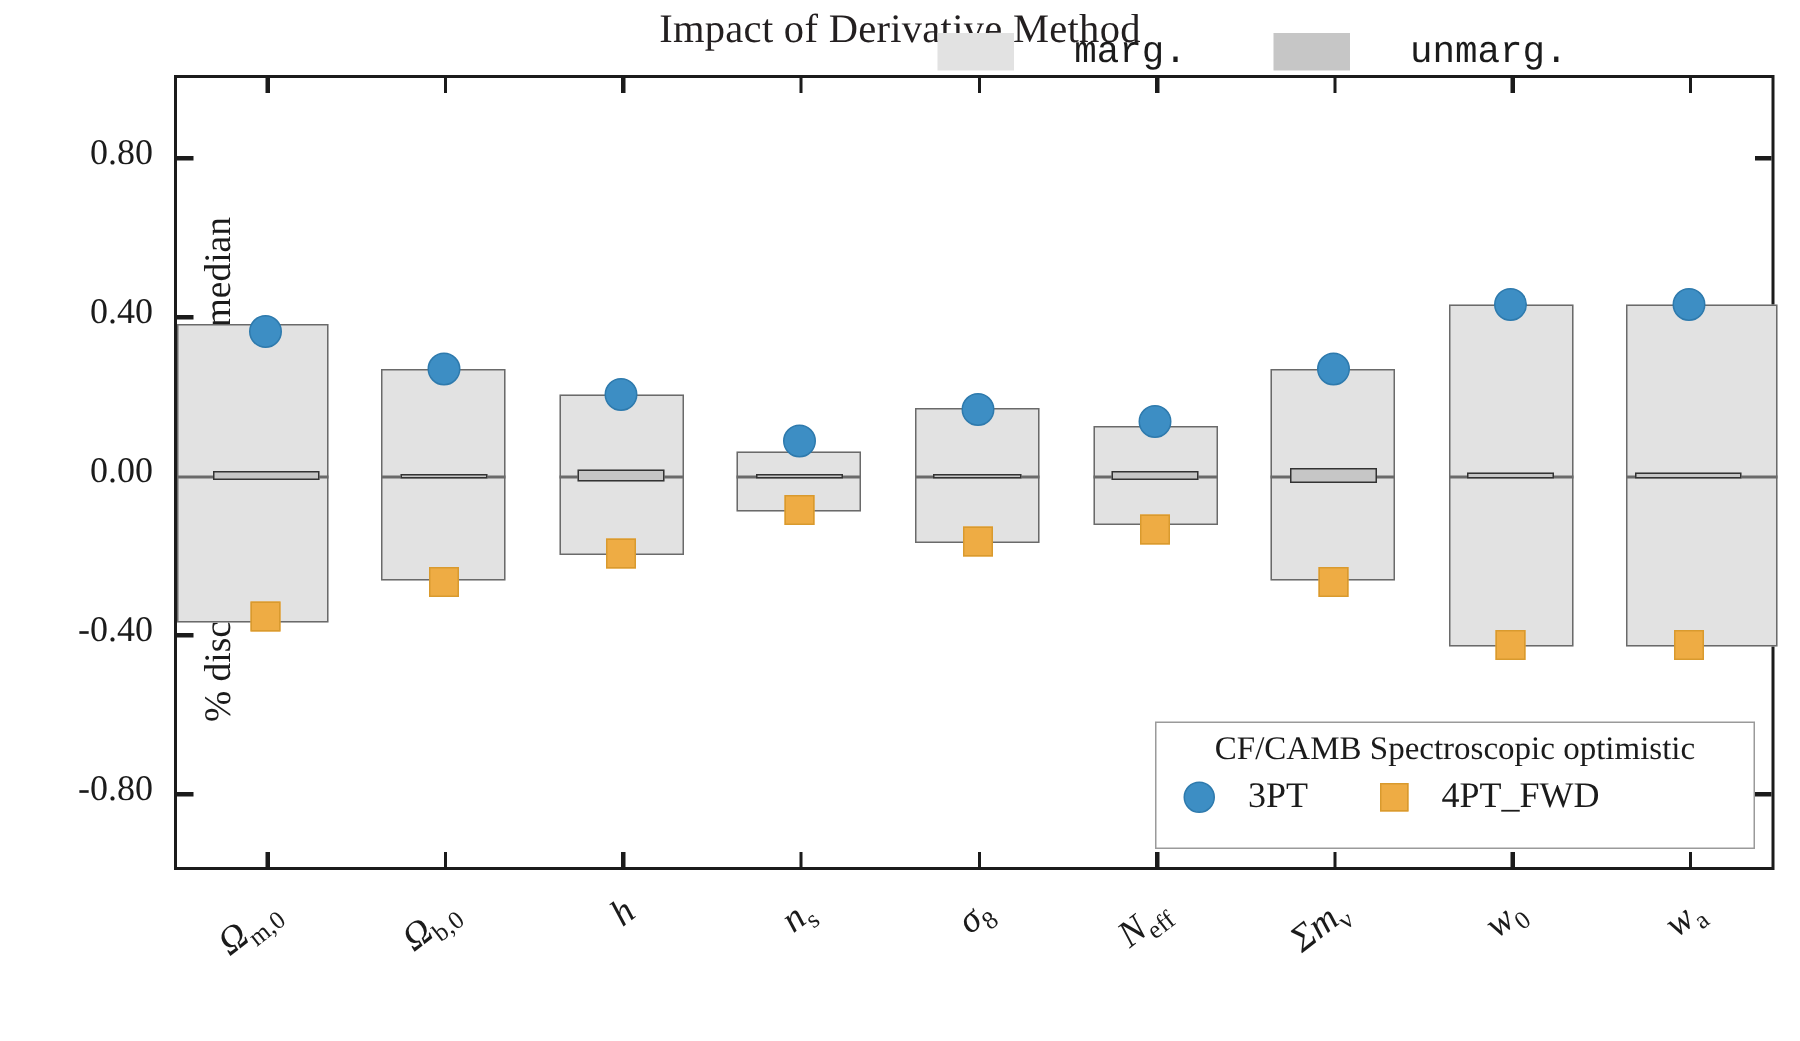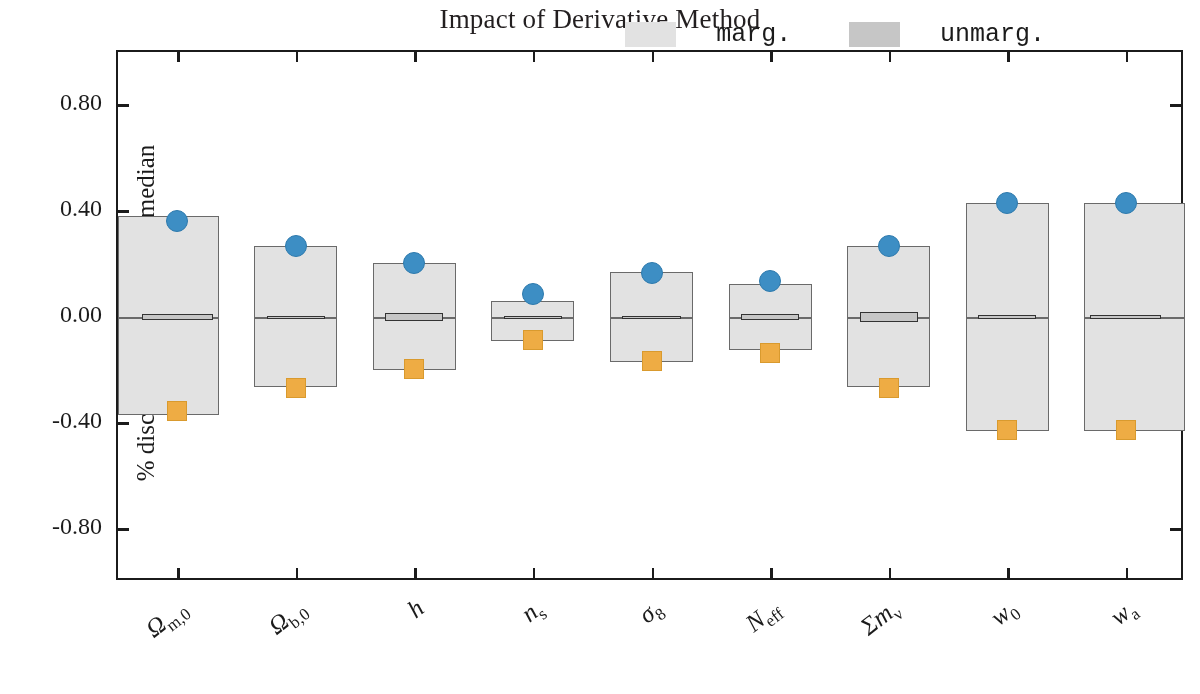--- a/index.html
+++ b/index.html
@@ -189,20 +189,30 @@
       <div class="xtick-mark top" style="left: 889.167px;"></div>
       <div class="marg-box" style="left: 966.228px; top: 150.52px; width: 100.772px; height: 228.96px;"></div>
       <div class="zero-line" style="left: 966.228px; width: 100.772px; top: 265px;"></div>
       <div class="unmarg-box" style="left: 972.452px; top: 262.88px; width: 70.5406px; height: 4.24px;"></div>
       <div class="pt-circle" style="left: 996.722px; top: 140.05px;"></div>
       <div class="pt-square" style="left: 997.722px; top: 367.625px;"></div>
       <div class="xtick-mark " style="left: 1007.72px;"></div>
       <div class="xtick-mark top" style="left: 1007.72px;"></div>
     </div>
 
+  <div id="legend-bottom">
+    <div class="lb-title">CF/CAMB Spectroscopic optimistic</div>
+    <div class="lb-row">
+      <div class="lb-mark-c"></div>
+      <div class="lb-lab">3PT</div>
+      <div class="lb-sp"></div>
+      <div class="lb-mark-s"></div>
+      <div class="lb-lab">4PT_FWD</div>
+    </div>
+  </div>
 </div>
 
 <div class="xtick-text" style="left: -24.7222px; top: 594px; width: 200px; text-align: right;"><span class="it">Ω</span><sub>m,0</sub></div>
 <div class="xtick-text" style="left: 93.8333px; top: 594px; width: 200px; text-align: right;"><span class="it">Ω</span><sub>b,0</sub></div>
 <div class="xtick-text" style="left: 212.389px; top: 594px; width: 200px; text-align: right;"><span class="it">h</span></div>
 <div class="xtick-text" style="left: 330.944px; top: 594px; width: 200px; text-align: right;"><span class="it">n</span><sub>s</sub></div>
 <div class="xtick-text" style="left: 449.5px; top: 594px; width: 200px; text-align: right;"><span class="it">σ</span><sub>8</sub></div>
 <div class="xtick-text" style="left: 568.056px; top: 594px; width: 200px; text-align: right;"><span class="it">N</span><sub>eff</sub></div>
 <div class="xtick-text" style="left: 686.611px; top: 594px; width: 200px; text-align: right;"><span class="it">Σm</span><sub>ν</sub></div>
 <div class="xtick-text" style="left: 805.167px; top: 594px; width: 200px; text-align: right;"><span class="it">w</span><sub>0</sub></div>

